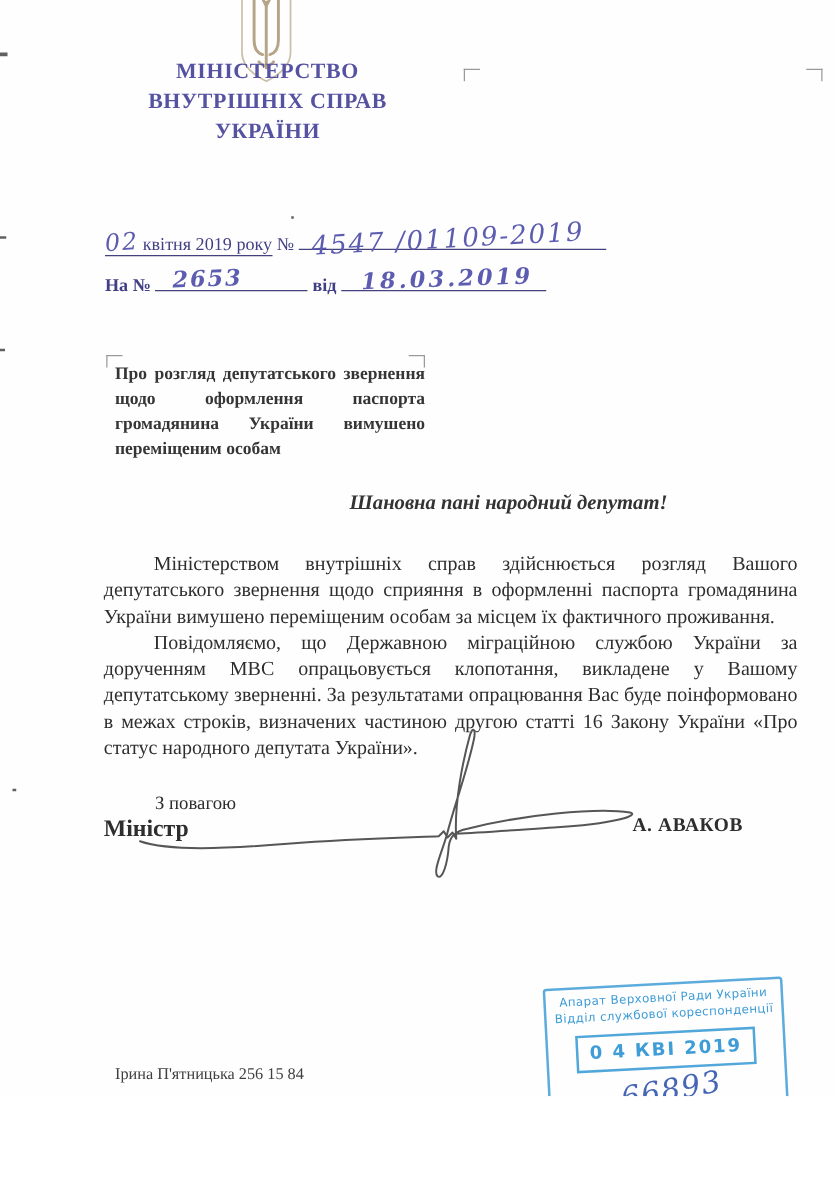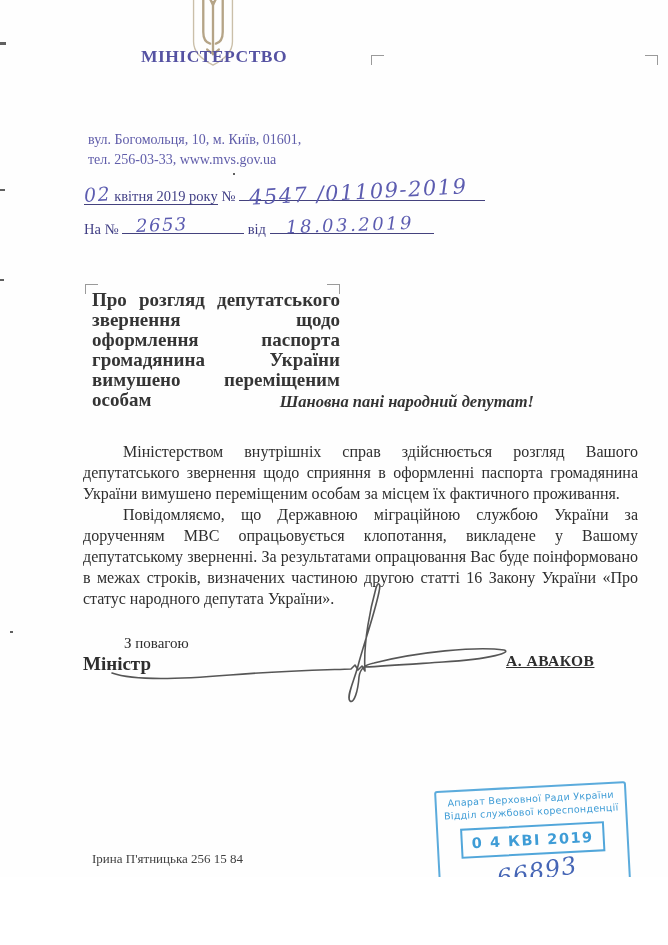--- a/index.html
+++ b/index.html
@@ -47,36 +47,36 @@
     white-space:nowrap;
   }
   .hw-day{display:inline-block;font-size:19px;transform:rotate(-4deg);padding-right:3px;}
   .hw-outnum{position:absolute;left:10px;bottom:-4px;font-size:21px;transform:rotate(-3deg);}
   .hw-replynum{position:absolute;left:14px;bottom:-2px;font-size:18px;transform:rotate(-2deg);}
   .hw-replydate{position:absolute;left:16px;bottom:-2px;font-size:18px;transform:rotate(-2deg);letter-spacing:2.5px;}
 
   
   .subject{
     left:92px;top:290px;width:248px;
-    font-weight:bold;font-size:19px;line-height:20px;
+    font-weight:bold;font-size:14px;line-height:20px;
     text-align:justify;color:#353535;
   }
 
   .salutation{
     left:134px;top:392px;width:400px;
     text-align:right;font-weight:bold;font-style:italic;
     font-size:16.5px;color:#333;
   }
 
   .bodytext{left:83px;top:441px;width:555px;font-size:16px;line-height:21px;text-align:justify;}
   .bodytext p{margin:0;text-indent:40px;font-family:Liberation Serif, serif;}
 
   .closing{left:124px;top:635px;font-weight:normal;font-size:15px;text-align:right;}
   .sigtitle{left:83px;top:653px;font-weight:bold;font-size:19px;}
-  .signame{left:506px;top:652px;font-weight:bold;font-size:15.5px;letter-spacing:0.5px;text-decoration:underline;}
+  .signame{left:506px;top:652px;font-weight:bold;font-size:15.5px;letter-spacing:0.5px;}
 
   .executor{left:92px;top:851px;font-size:13px;color:#3f3f3f;}
 
   
   .stamp{
     left:437px;top:786px;width:192px;
     transform:rotate(-3deg);
     border:2px solid rgba(62,156,214,0.85);
     border-radius:3px;
     color:#3e9cd6;
@@ -116,40 +116,38 @@
       <path d="M19.5 -1 L23 6 L26.5 -1"></path>
       <path d="M13 1 V34 Q13 44 20 46"></path>
       <path d="M33 1 V34 Q33 44 26 46"></path>
       <path d="M23 47 V57"></path>
       <path d="M17 52 Q23 59 29 52"></path>
     </g>
   </svg>
 
   <div class="abs ministry">
     <div>МІНІСТЕРСТВО</div>
-  </div>
-
-  <div class="abs addr">
-    <div>вул. Богомольця, 10, м. Київ, 01601,</div>
-    <div>тел. 256-03-33, www.mvs.gov.ua</div>
-  </div>
+    <div>ВНУТРІШНІХ СПРАВ</div>
+    <div>УКРАЇНИ</div>
+  </div>
+
 
   <div class="abs corner tl" style="left:371px;top:55px;"></div>
   <div class="abs corner tr" style="left:645px;top:55px;"></div>
 
 
   <div class="abs refline" style="left:84px;top:183px;">
     <span class="u"><span class="hw hw-day">02</span><span>квітня 2019 року</span></span>
     <span>№</span>
     <span class="blank" style="width:246px;">
       <span class="hw hw-outnum">4547 /01109-2019</span>
     </span>
   </div>
 
-  <div class="abs refline" style="left:84px;top:221px;">
+  <div class="abs refline" style="left:84px;top:221px;font-weight:bold;">
     <span>На №</span>
     <span class="blank" style="width:122px;">
       <span class="hw hw-replynum">2653</span>
     </span>
     <span style="margin-left:0;">від</span>
     <span class="blank" style="width:164px;">
       <span class="hw hw-replydate">18.03.2019</span>
     </span>
   </div>
 

